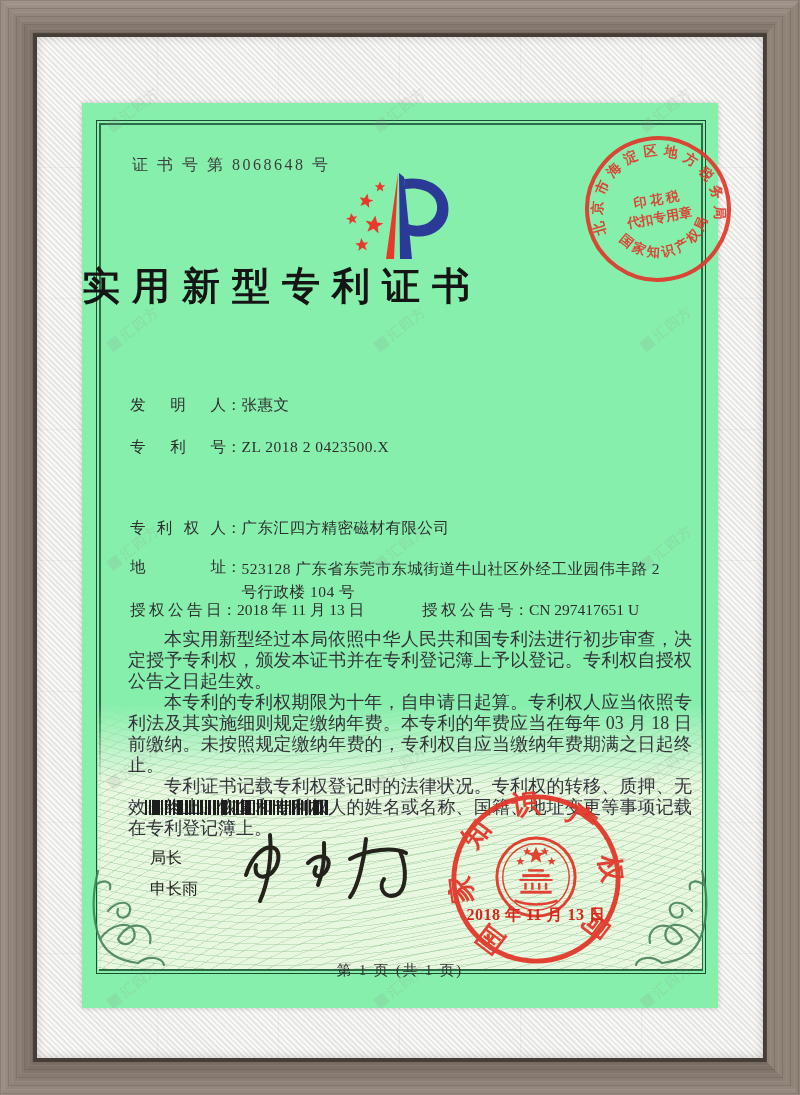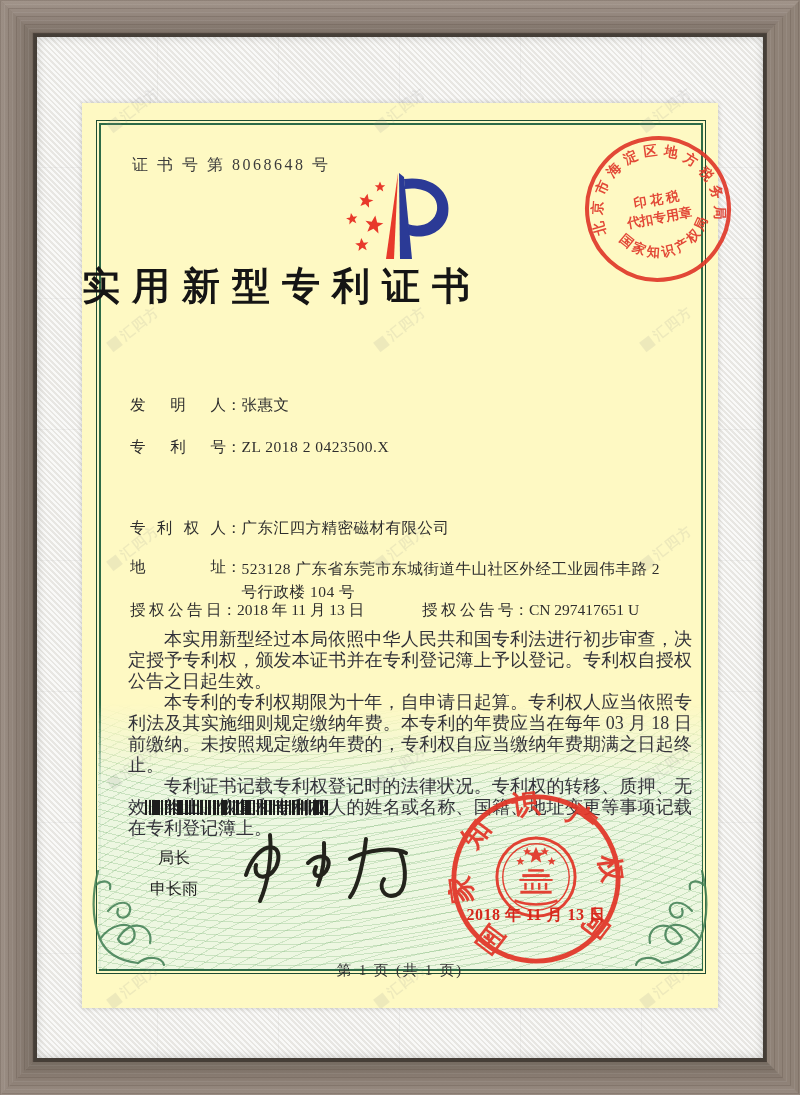--- a/index.html
+++ b/index.html
@@ -28,21 +28,21 @@
   .frame-rim{position:absolute;inset:34px;border:3px solid #453e37;
     box-shadow:0 0 0 1px rgba(30,24,20,.5), inset 0 0 4px rgba(0,0,0,.45);}
 
   
   .mat{position:absolute;inset:37px;background:#f1f0ed;
     background-image:repeating-linear-gradient(45deg,rgba(255,255,255,.6) 0 2px,rgba(214,212,207,.35) 2px 4px);
     box-shadow:inset 0 0 10px rgba(0,0,0,.18);}
 
   
   .paper{position:absolute;left:82px;top:103px;width:636px;height:905px;
-    background:#fef9c3;box-shadow:0 0 5px rgba(0,0,0,.2);}
+    background:#86efac;box-shadow:0 0 5px rgba(0,0,0,.2);}
 
   .green-border{position:absolute;left:14px;top:17px;width:608px;height:852px;
     border:1px solid #1f4d33;}
   .green-border::before{content:"";position:absolute;inset:2px;border:2px solid #2d6b47;}
 
   .guilloche{position:absolute;left:16px;top:600px;width:604px;height:266px;
     background-color:rgba(236,247,227,.95);
     background-image:
       repeating-radial-gradient(circle at 30% -220%, rgba(125,182,120,.33) 0 1px, transparent 1px 7px),
       repeating-radial-gradient(circle at 72% 300%,  rgba(125,182,120,.28) 0 1px, transparent 1px 9px);
@@ -72,21 +72,21 @@
     color:#33333a;text-align:justify;}
   .body-text p{margin:0;text-indent:2em;}
 
   
   .barcode{position:absolute;left:63px;top:697px;width:184px;height:15px;
     background-image:
       repeating-linear-gradient(90deg,#1d1d1d 0 2px,transparent 2px 4px),
       repeating-linear-gradient(90deg,#1d1d1d 0 1px,transparent 1px 7px),
       repeating-linear-gradient(90deg,transparent 0 9px,#1d1d1d 9px 12px,transparent 12px 23px);}
   .director-title{position:absolute;left:68px;top:745px;font-size:16px;color:#222;
-    font-family:"Liberation Sans","DejaVu Sans",sans-serif;font-weight:500;margin-left:8px;}
+    font-family:"Liberation Sans","DejaVu Sans",sans-serif;font-weight:500;}
   .director-name{position:absolute;left:68px;top:776px;font-size:16px;color:#222;
     font-family:"Liberation Sans","DejaVu Sans",sans-serif;font-weight:500;}
   .signature{position:absolute;left:150px;top:726px;width:190px;height:82px;}
   .office-seal{position:absolute;left:366px;top:688px;width:176px;height:176px;opacity:.93;}
   .seal-date{position:absolute;left:366px;top:802px;width:176px;text-align:center;
     font-size:16px;font-weight:700;color:#d6281c;letter-spacing:.5px;}
   .page-footer{position:absolute;left:0;top:846px;width:100%;text-align:center;
     font-size:14.5px;color:#333;letter-spacing:2px;margin-top:12px;}
 
   .flourish{position:absolute;width:92px;height:104px;}

